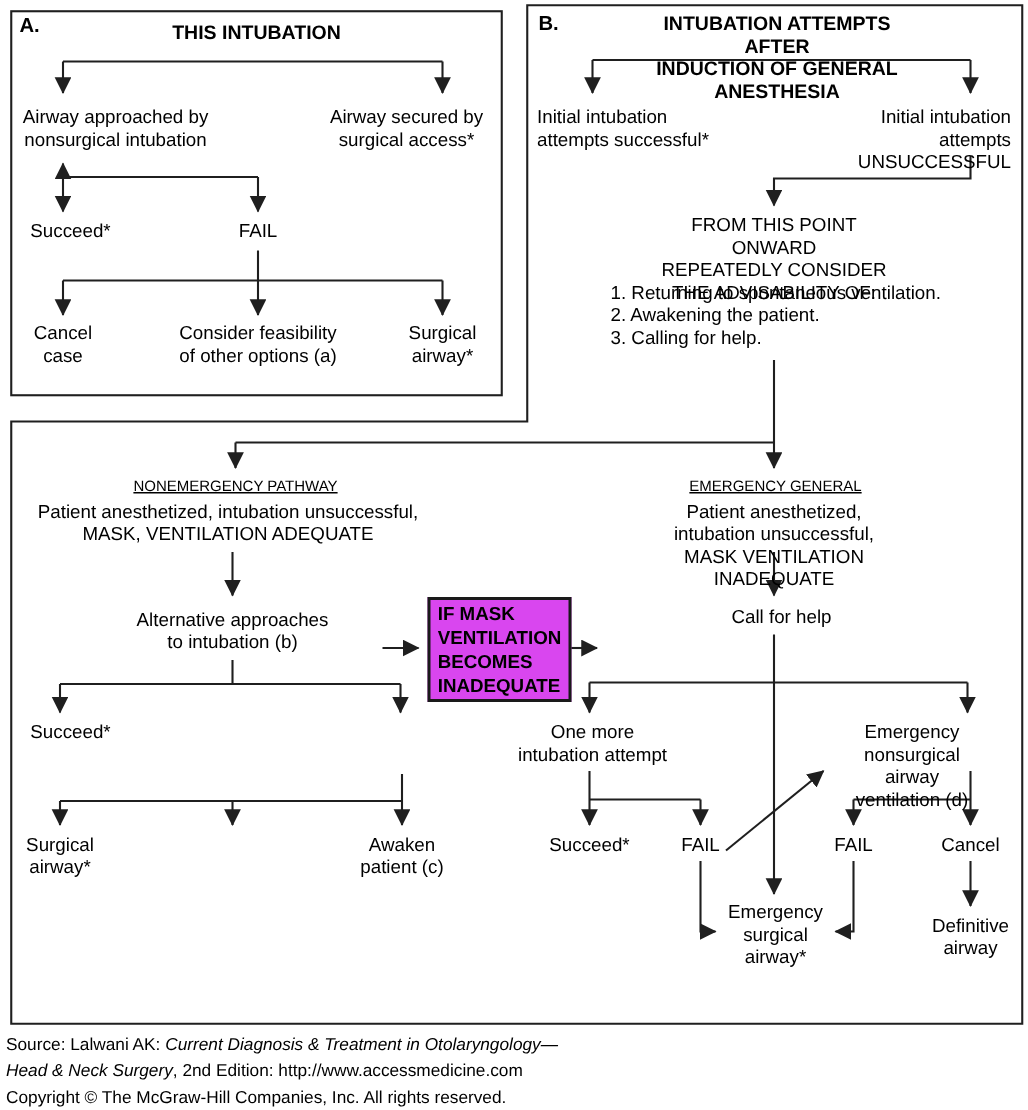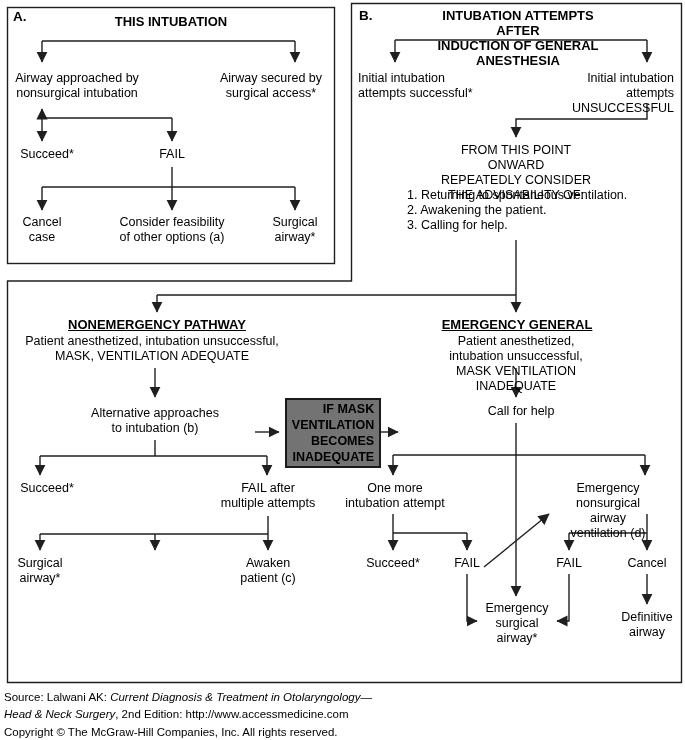--- a/index.html
+++ b/index.html
@@ -6,24 +6,24 @@
   .canvas{position:relative;width:685px;height:740px;background:#ffffff;overflow:hidden;
           font-family:"Liberation Sans",sans-serif;color:#000;}
   svg.lines{position:absolute;left:0;top:0;width:685px;height:740px;}
   .node{position:absolute;font-size:12.5px;line-height:15px;text-align:center;
         white-space:pre-line;transform:translateX(-50%);}
   .leftal{transform:none;text-align:left;}
   .rightal{transform:translateX(-100%);text-align:right;}
   .ptitle{position:absolute;font-weight:bold;font-size:13px;line-height:15px;text-align:center;
           white-space:pre-line;transform:translateX(-50%);}
   .plabel{position:absolute;font-weight:bold;font-size:13.5px;}
-  .phead{position:absolute;font-weight:bold;font-size:13px;line-height:15px;text-decoration:underline;
+  .phead{position:absolute;font-weight:normal;font-size:10px;line-height:15px;text-decoration:underline;
          transform:translateX(-50%);white-space:pre-line;}
   .ifmask{position:absolute;left:285px;top:398px;width:92px;height:66px;border:2px solid #1a1a1a;
-          background:#737373;font-weight:bold;font-size:12.5px;line-height:16px;text-align:right;
+          background:#d946ef;font-weight:bold;font-size:12.5px;line-height:16px;text-align:left;
           white-space:pre-line;display:flex;align-items:center;justify-content:center;}
   .cite{position:absolute;left:4px;font-size:11.5px;line-height:17px;
         font-family:Liberation Sans, sans-serif;}
   .cite i{font-style:italic;}
 </style>
 </head>
 <body>
 
 <div class="canvas">
 
@@ -129,22 +129,20 @@
   <div class="node leftal" style="left:407px;top:188px">1. Returning to spontaneous ventilation.
 2. Awakening the patient.
 3. Calling for help.</div>
 
   <div class="phead" style="left:157px;top:317px">NONEMERGENCY PATHWAY</div>
   <div class="node" style="left:152px;top:334px">Patient anesthetized, intubation unsuccessful,
 MASK, VENTILATION ADEQUATE</div>
   <div class="node" style="left:155px;top:406px">Alternative approaches
 to intubation (b)</div>
   <div class="node" style="left:47px;top:481px">Succeed*</div>
-  <div class="node" style="left:268px;top:481px">FAIL after
-multiple attempts</div>
   <div class="node" style="left:40px;top:556px">Surgical
 airway*</div>
   <div class="node" style="left:268px;top:556px">Awaken
 patient (c)</div>
 
   <div class="ifmask">IF MASK
 VENTILATION
 BECOMES
 INADEQUATE</div>
 

